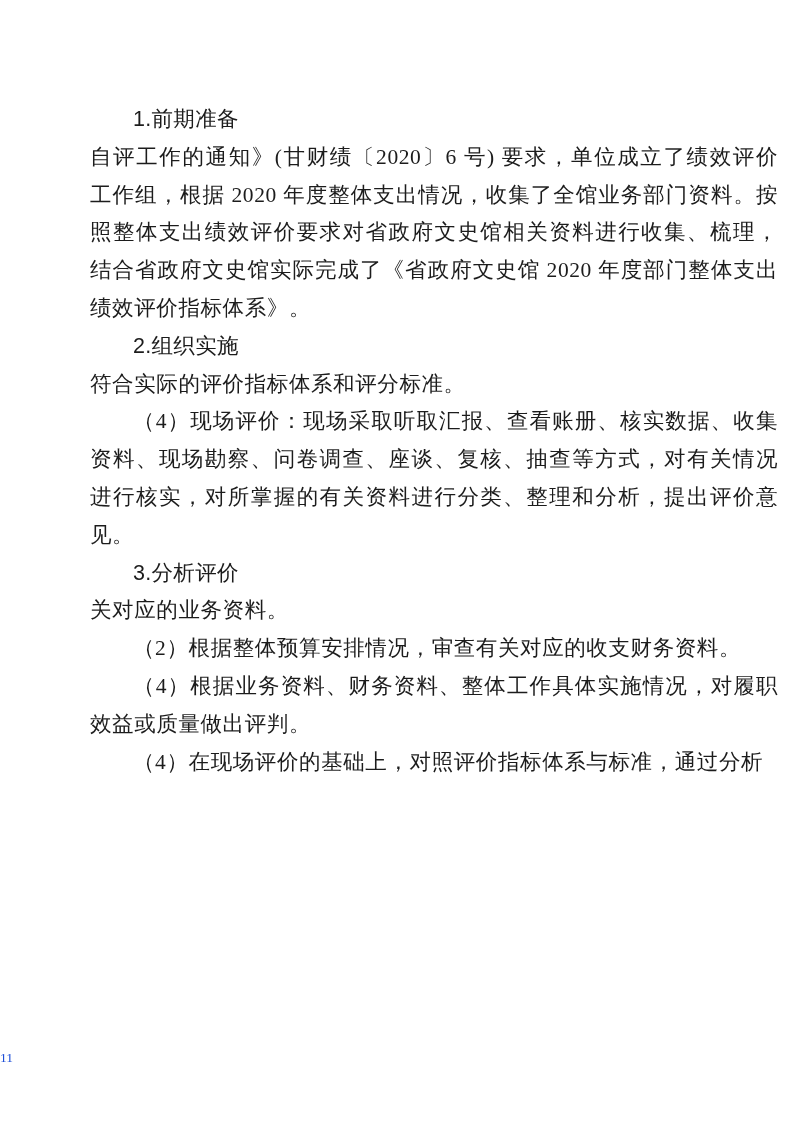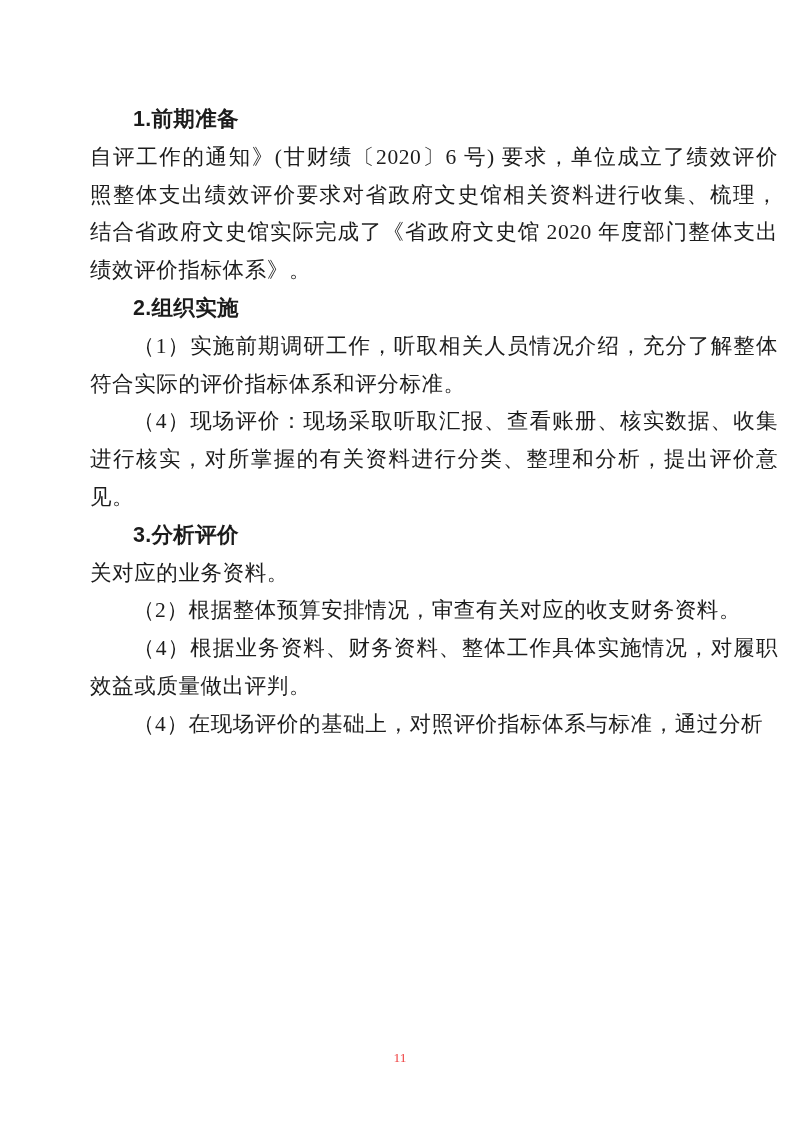--- a/index.html
+++ b/index.html
@@ -36,52 +36,53 @@
   }
   .line.first {
     text-indent: 2em;
   }
   .line.fill {
     text-align: justify;
     text-align-last: justify;
     white-space: normal;
   }
   .heading {
-    font-weight: bold;
+    font-weight: normal;
     font-family: "Liberation Sans", "DejaVu Sans", sans-serif;
     text-indent: 2em;
     letter-spacing: 0.3px;
   }
   .footer {
     position: absolute;
     top: 1046px;
     left: 0;
     width: 800px;
     height: 24px;
     line-height: 24px;
-    text-align: center;
+    text-align: left;
     font-size: 13.5px;
-    color: #ef4444;
+    color: #1d4ed8;
     font-family: "Liberation Serif", "DejaVu Serif", serif;
   }
 </style>
 </head>
 <body>
 
 <div class="page">
   <div class="content">
       <div class="line heading">1.前期准备</div>
       <div class="line fill">自评工作的通知》(甘财绩〔2020〕6 号) 要求，单位成立了绩效评价</div>
+      <div class="line fill">工作组，根据 2020 年度整体支出情况，收集了全馆业务部门资料。按</div>
       <div class="line fill">照整体支出绩效评价要求对省政府文史馆相关资料进行收集、梳理，</div>
       <div class="line fill">结合省政府文史馆实际完成了《省政府文史馆 2020 年度部门整体支出</div>
       <div class="line">绩效评价指标体系》。</div>
       <div class="line heading">2.组织实施</div>
-      <div class="line first fill">（1）实施前期调研工作，听取相关人员情况介绍，充分了解整体</div>
       <div class="line">符合实际的评价指标体系和评分标准。</div>
       <div class="line first fill">（4）现场评价：现场采取听取汇报、查看账册、核实数据、收集</div>
+      <div class="line fill">资料、现场勘察、问卷调查、座谈、复核、抽查等方式，对有关情况</div>
       <div class="line fill">进行核实，对所掌握的有关资料进行分类、整理和分析，提出评价意</div>
       <div class="line">见。</div>
       <div class="line heading">3.分析评价</div>
       <div class="line">关对应的业务资料。</div>
       <div class="line first">（2）根据整体预算安排情况，审查有关对应的收支财务资料。</div>
       <div class="line first fill">（4）根据业务资料、财务资料、整体工作具体实施情况，对履职</div>
       <div class="line">效益或质量做出评判。</div>
       <div class="line first">（4）在现场评价的基础上，对照评价指标体系与标准，通过分析</div>
     </div>
   <div class="footer">11</div>

